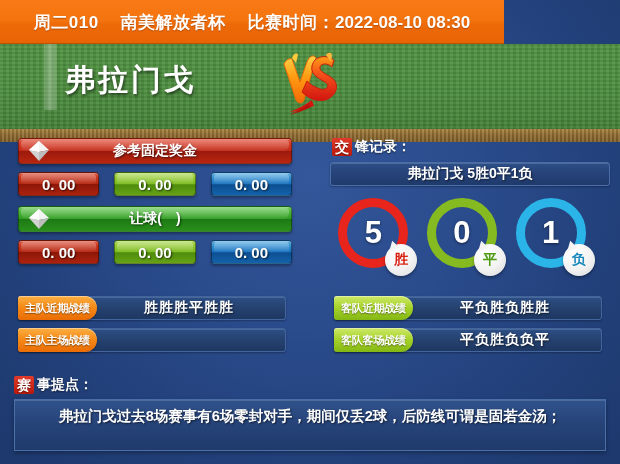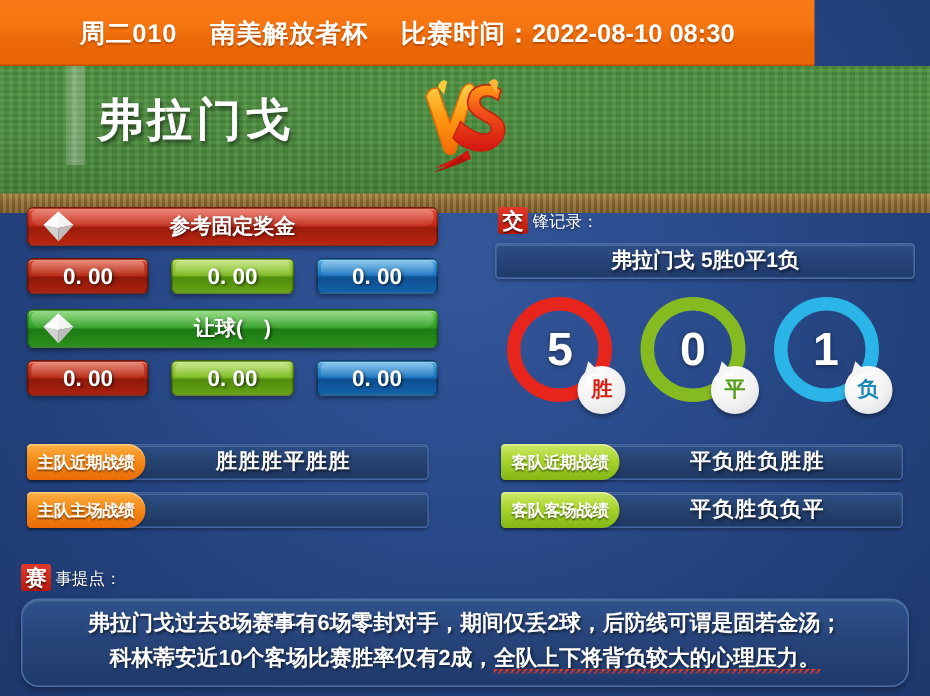--- a/index.html
+++ b/index.html
@@ -7,21 +7,21 @@
     width:620px;height:464px;overflow:hidden;
     font-family:"Liberation Sans","DejaVu Sans",sans-serif;
     background:#24457e;
   }
   #app{position:relative;width:620px;height:464px;overflow:hidden;
     background:
       radial-gradient(ellipse at 50% 38%, #33579a 0%, #2a4b8c 38%, #22407a 70%, #1d386c 100%);
   }
   
   .header{
-    position:absolute;left:0;top:0;width:543px;height:44px;
+    position:absolute;left:0;top:0;width:504px;height:44px;
     background:linear-gradient(180deg,#f97a16 0%,#f4740f 45%,#ed6a08 55%,#e86305 100%);
     display:flex;align-items:center;justify-content:center;
     box-shadow:inset 0 -1px 0 rgba(0,0,0,.18);
   }
   .header-inner{
     display:flex;align-items:baseline;color:#fff;
     font-weight:bold;letter-spacing:.5px;white-space:nowrap;
     text-shadow:0 1px 1px rgba(120,45,0,.45);
   }
   .h-round{font-size:17px;}
@@ -109,21 +109,21 @@
 
   
   .h2h-label{display:flex;align-items:center;margin:10px 0 0 22px;}
   .tag-red-box{
     display:inline-flex;align-items:center;justify-content:center;
     background:linear-gradient(180deg,#e23a2a,#b9180a);
     color:#fff;font-size:14px;font-weight:bold;
     padding:1px 3px;border-radius:2px;line-height:1.15;
     text-shadow:0 1px 1px rgba(0,0,0,.5);
   }
-  .h2h-label-rest{color:#fff;font-size:11px;font-weight:normal;margin-left:3px;
+  .h2h-label-rest{color:#fff;font-size:14px;font-weight:bold;margin-left:3px;
     text-shadow:0 1px 2px rgba(0,0,0,.55);}
 
   .h2h-bar{
     margin:6px 10px 0 20px;height:24px;border-radius:3px;
     background:linear-gradient(180deg,#2c4f87 0%,#27437a 45%,#1f3a6b 100%);
     border:1px solid #4a6fa8;box-sizing:border-box;
     display:flex;align-items:center;justify-content:center;
     color:#fff;font-size:14px;font-weight:bold;
     text-shadow:1px 1px 2px rgba(0,0,0,.6);
     box-shadow:inset 0 1px 0 rgba(255,255,255,.16), 0 1px 2px rgba(0,0,0,.3);
@@ -184,21 +184,21 @@
   .form-val{
     flex:1;text-align:center;padding-left:74px;box-sizing:border-box;
     color:#fff;font-size:14px;font-weight:bold;letter-spacing:1px;
     text-shadow:1px 1px 2px rgba(0,0,0,.6);
   }
 
   
   .tips{position:absolute;left:0;top:376px;width:620px;}
   .tips-label{display:flex;align-items:center;margin-left:14px;}
   .tips-box{
-    margin:5px 14px 0 14px;min-height:52px;border-radius:12px;
+    margin:5px 14px 0 14px;min-height:52px;border-radius:0;
     background:linear-gradient(180deg,#2f528b 0%,#27447a 45%,#1f3a6b 100%);
     border:1px solid #4a6fa8;box-sizing:border-box;
     box-shadow:inset 0 1px 0 rgba(255,255,255,.15), 0 2px 4px rgba(0,0,0,.3);
     padding:5px 8px 7px 8px;
     text-align:center;
   }
   .tip-line{
     color:#fff;font-size:14.5px;font-weight:bold;line-height:1.55;
     text-shadow:1px 1px 2px rgba(0,0,0,.6);white-space:nowrap;
   }
@@ -340,19 +340,16 @@
     </div>
   </div>
 
   <div class="tips">
     <div class="tips-label">
       <span class="tag-red-box">赛</span>
       <span class="h2h-label-rest">事提点：</span>
     </div>
     <div class="tips-box">
       <div class="tip-line">弗拉门戈过去8场赛事有6场零封对手，期间仅丢2球，后防线可谓是固若金汤；</div>
-      <div class="tip-line l2">
-        <span>科林蒂安近10个客场比赛胜率仅有2成，</span><span class="squig">全队上下将背负较大的心理压力。</span>
-      </div>
     </div>
   </div>
 
 </div>
 
 </body></html>

